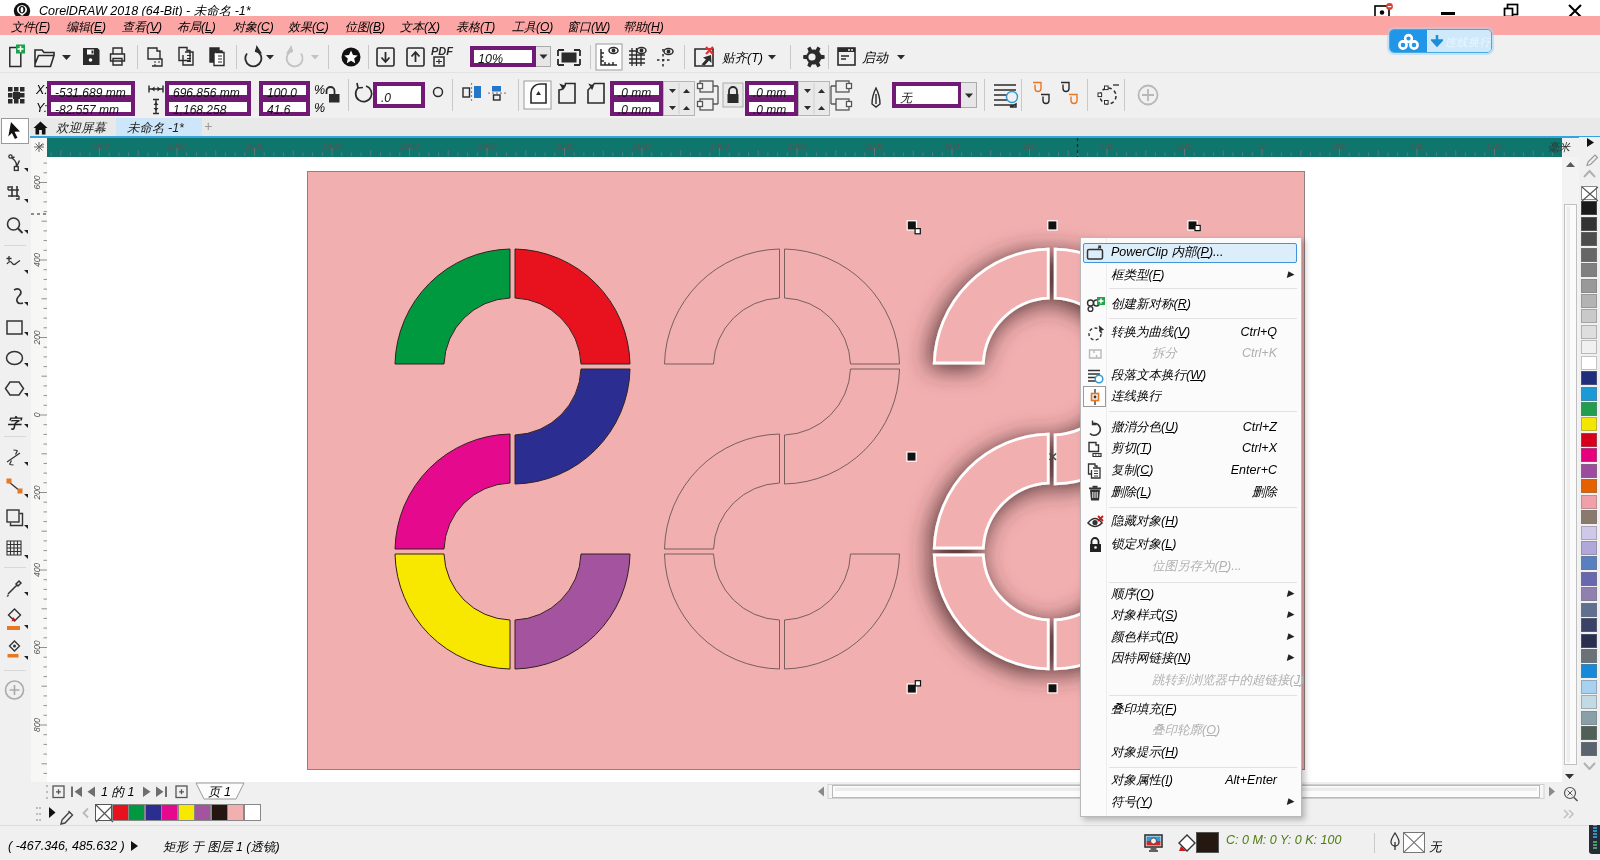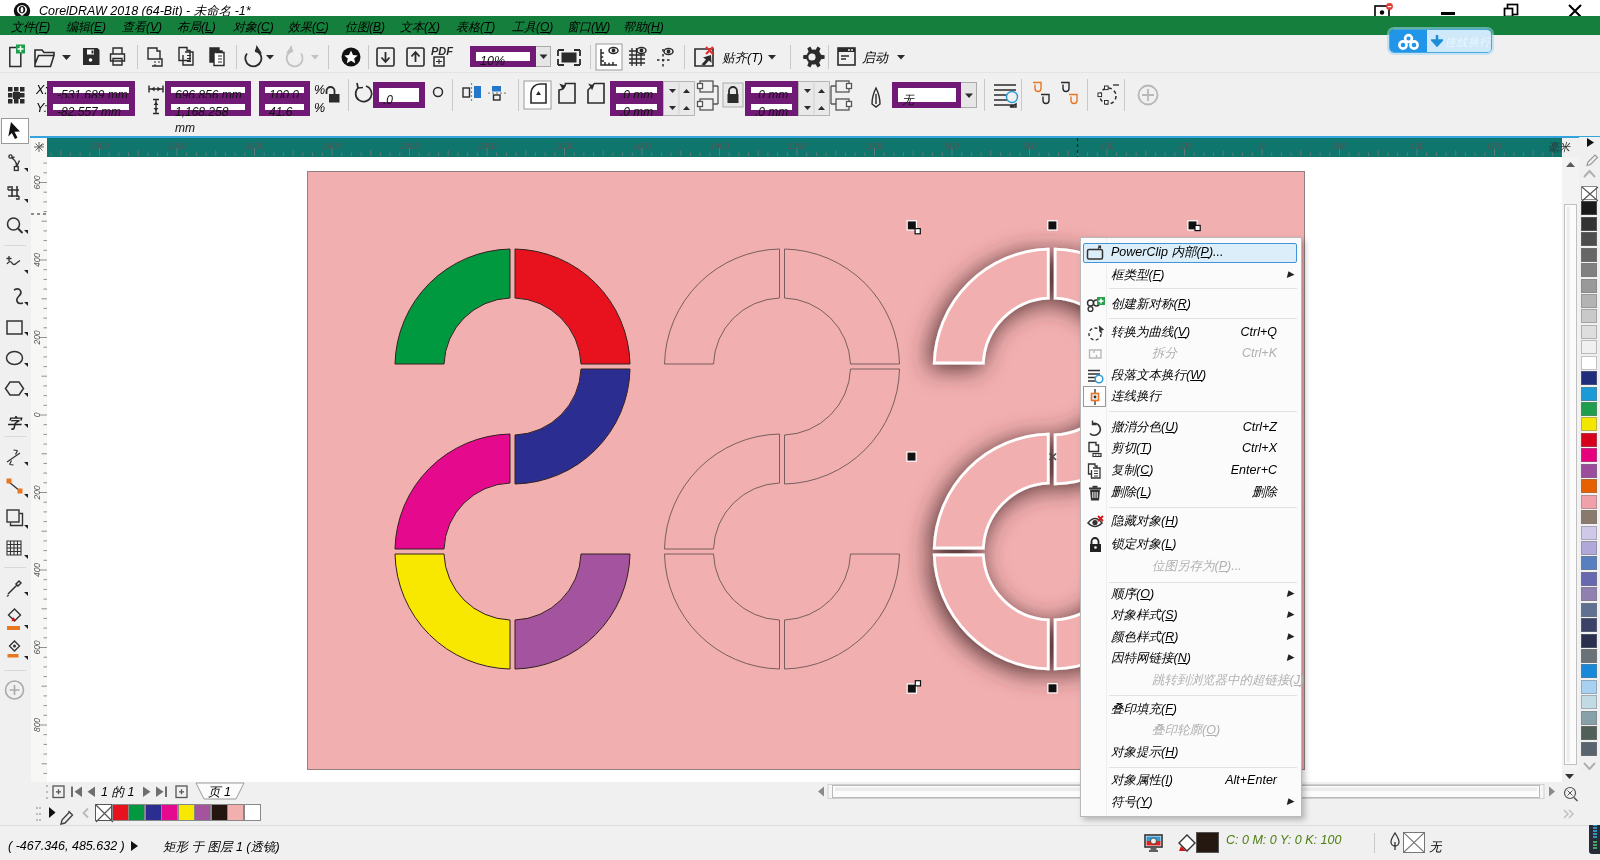--- a/index.html
+++ b/index.html
@@ -2,21 +2,21 @@
 <html><head>
 <meta charset="utf-8">
 <style>
   * { margin:0; padding:0; box-sizing:border-box; }
   html,body { width:1600px; height:860px; overflow:hidden;
     font-family:"Liberation Sans", sans-serif; background:#f0f0f0; }
   .abs { position:absolute; }
   #stage { position:relative; width:1600px; height:860px;font-style:italic; }
   
   #titlebar { left:0; top:0; width:1600px; height:22px; background:#ffffff; }
-  #menubar  { left:0; top:16px; width:1600px; height:19px; background:#15803d;
+  #menubar  { left:0; top:16px; width:1600px; height:19px; background:#fca5a5;
               font-size:12px; color:#000; }
   .mitem { position:absolute; top:2.5px; }
   #toolbar  { left:0; top:41px; width:1600px; height:32px; background:#f0f0f0;
               border-bottom:1px solid #e3e3e3; }
   #propbar  { left:0; top:73px; width:1600px; height:45px; background:#f0f0f0; }
   #tabrow   { left:0; top:118px; width:1600px; height:19px; background:#e9e9e9; }
   #tabline  { left:30px; top:136px; width:1570px; height:2px; background:#35a3dc; }
   #hruler   { left:47px; top:138px; width:1515px; height:19px; background:#0f766e; }
   #vruler   { left:31px; top:157px; width:16px; height:625px; background:#f7f7f6; }
   #rulcorner{ left:31px; top:138px; width:16px; height:19px; background:#f7f7f6; }
@@ -25,21 +25,21 @@
   
   #canvas   { left:47px; top:157px; width:1515px; height:625px; background:#ffffff; }
   
   #vscroll  { left:1562px; top:157px; width:17px; height:625px; background:#f0f0f0; }
   #rpal     { left:1579px; top:137px; width:21px; height:663px; background:#f0f0f0; }
   
   #botrow   { left:0; top:782px; width:1600px; height:19px; background:#f0f0f0; }
   #palrow   { left:0; top:801px; width:1600px; height:24px; background:#f0f0f0; }
   #statusbar{ left:0; top:825px; width:1600px; height:35px; background:#f0f0f0;
               border-top:1px solid #dcdcdc; font-size:12.5px; }
-  .inputbox { position:absolute; background:#fff; border:6px solid #701a75;
+  .inputbox { position:absolute; background:#fff; border:4px solid #701a75;
               font-size:12px; color:#111; padding-left:4px; line-height:16px; }
   
   #ctxmenu { left:1080px; top:237px; width:222px; height:580px;
      background:#fbfbfb; border:1px solid #b9b9b9;
      box-shadow:3px 3px 6px rgba(0,0,0,0.25); font-size:12.5px; color:#000; }
   .mi { position:absolute; left:0; width:220px; height:21px; }
   .mi .t { position:absolute; left:30px; top:0; line-height:21px; white-space:nowrap; }
   .mi .sc { position:absolute; right:24px; top:0; line-height:21px; }
   .mi .sub { position:absolute; right:7px; top:4px; font-size:9px; color:#222; }
   .mi.gray .t, .mi.gray .sc { color:#b0b0b0;margin-left:41px; }
@@ -305,20 +305,29 @@
     <div class="abs" style="left:798px;top:8px;width:32px;height:35px;background:#e9e9e9;border:1px solid #b5b5b5"></div>
     <svg class="abs" style="left:799px;top:9px" width="30" height="33" viewBox="0 0 30 33">
       <path d="M5 7 l3.5 4 l3.5 -4 z M19 11 l3.5 -4 l3.5 4 z M5 24 l3.5 4 l3.5 -4 z M19 28 l3.5 -4 l3.5 4 z" fill="#2b2b2b"></path>
       <path d="M15 1 v31" stroke="#cfcfcf"></path>
     </svg>
     <div class="inputbox" style="left:892px;top:9px;width:70px;height:26px;line-height:24px">无</div>
     <div class="abs" style="left:961px;top:9px;width:16px;height:26px;background:#e6e6e6;border:1px solid #ababab;border-left:none"></div>
     <svg class="abs" style="left:963px;top:19px" width="12" height="8" viewBox="0 0 12 8">
         <path d="M2 1.5 l4 4.5 l4 -4.5 z" fill="#2b2b2b"></path>
       </svg>
+  </div>
+  <div class="abs" id="tabrow">
+    <svg class="abs" style="left:33px;top:3px" width="15" height="14" viewBox="0 0 15 14">
+      <path d="M7.5 0.5 L14.5 7 h-2 v6.5 h-3.6 v-4.5 h-2.8 v4.5 H2.5 V7 h-2 Z" fill="#111"></path>
+    </svg>
+    <div class="abs" style="left:56px;top:2px;font-size:12.5px;color:#222">欢迎屏幕</div>
+    <div class="abs" style="left:116px;top:0;width:86px;height:19px;background:#cde6f9"></div>
+    <div class="abs" style="left:127px;top:2px;font-size:12.5px;color:#222">未命名 -1*</div>
+    <div class="abs" style="left:204px;top:0px;font-size:14px;color:#9a9a9a">+</div>
   </div>
   <div class="abs" id="tabline"></div>
   <div class="abs" id="hruler">
     <svg class="abs" style="left:0;top:0" width="1515" height="19" viewBox="0 0 1515 19">
       <path d="M-5.6 14.5 V18 M4.1 14.5 V18 M13.8 12.5 V18 M23.4 14.5 V18 M33.1 14.5 V18 M42.8 14.5 V18 M52.5 10 V18 M62.2 14.5 V18 M71.9 14.5 V18 M81.6 14.5 V18 M91.2 12.5 V18 M100.9 14.5 V18 M110.6 14.5 V18 M120.3 14.5 V18 M130.0 10 V18 M139.7 14.5 V18 M149.4 14.5 V18 M159.1 14.5 V18 M168.8 12.5 V18 M178.4 14.5 V18 M188.1 14.5 V18 M197.8 14.5 V18 M207.5 10 V18 M217.2 14.5 V18 M226.9 14.5 V18 M236.6 14.5 V18 M246.2 12.5 V18 M255.9 14.5 V18 M265.6 14.5 V18 M275.3 14.5 V18 M285.0 10 V18 M294.7 14.5 V18 M304.4 14.5 V18 M314.1 14.5 V18 M323.8 12.5 V18 M333.4 14.5 V18 M343.1 14.5 V18 M352.8 14.5 V18 M362.5 10 V18 M372.2 14.5 V18 M381.9 14.5 V18 M391.6 14.5 V18 M401.2 12.5 V18 M410.9 14.5 V18 M420.6 14.5 V18 M430.3 14.5 V18 M440.0 10 V18 M449.7 14.5 V18 M459.4 14.5 V18 M469.1 14.5 V18 M478.8 12.5 V18 M488.4 14.5 V18 M498.1 14.5 V18 M507.8 14.5 V18 M517.5 10 V18 M527.2 14.5 V18 M536.9 14.5 V18 M546.6 14.5 V18 M556.2 12.5 V18 M565.9 14.5 V18 M575.6 14.5 V18 M585.3 14.5 V18 M595.0 10 V18 M604.7 14.5 V18 M614.4 14.5 V18 M624.1 14.5 V18 M633.8 12.5 V18 M643.4 14.5 V18 M653.1 14.5 V18 M662.8 14.5 V18 M672.5 10 V18 M682.2 14.5 V18 M691.9 14.5 V18 M701.6 14.5 V18 M711.2 12.5 V18 M720.9 14.5 V18 M730.6 14.5 V18 M740.3 14.5 V18 M750.0 10 V18 M759.7 14.5 V18 M769.4 14.5 V18 M779.1 14.5 V18 M788.8 12.5 V18 M798.4 14.5 V18 M808.1 14.5 V18 M817.8 14.5 V18 M827.5 10 V18 M837.2 14.5 V18 M846.9 14.5 V18 M856.6 14.5 V18 M866.2 12.5 V18 M875.9 14.5 V18 M885.6 14.5 V18 M895.3 14.5 V18 M905.0 10 V18 M914.7 14.5 V18 M924.4 14.5 V18 M934.1 14.5 V18 M943.8 12.5 V18 M953.4 14.5 V18 M963.1 14.5 V18 M972.8 14.5 V18 M982.5 10 V18 M992.2 14.5 V18 M1001.9 14.5 V18 M1011.6 14.5 V18 M1021.2 12.5 V18 M1030.9 14.5 V18 M1040.6 14.5 V18 M1050.3 14.5 V18 M1060.0 10 V18 M1069.7 14.5 V18 M1079.4 14.5 V18 M1089.1 14.5 V18 M1098.8 12.5 V18 M1108.4 14.5 V18 M1118.1 14.5 V18 M1127.8 14.5 V18 M1137.5 10 V18 M1147.2 14.5 V18 M1156.9 14.5 V18 M1166.6 14.5 V18 M1176.2 12.5 V18 M1185.9 14.5 V18 M1195.6 14.5 V18 M1205.3 14.5 V18 M1215.0 10 V18 M1224.7 14.5 V18 M1234.4 14.5 V18 M1244.1 14.5 V18 M1253.8 12.5 V18 M1263.4 14.5 V18 M1273.1 14.5 V18 M1282.8 14.5 V18 M1292.5 10 V18 M1302.2 14.5 V18 M1311.9 14.5 V18 M1321.6 14.5 V18 M1331.2 12.5 V18 M1340.9 14.5 V18 M1350.6 14.5 V18 M1360.3 14.5 V18 M1370.0 10 V18 M1379.7 14.5 V18 M1389.4 14.5 V18 M1399.1 14.5 V18 M1408.8 12.5 V18 M1418.4 14.5 V18 M1428.1 14.5 V18 M1437.8 14.5 V18 M1447.5 10 V18 M1457.2 14.5 V18 M1466.9 14.5 V18 M1476.6 14.5 V18 M1486.2 12.5 V18 M1495.9 14.5 V18 M1505.6 14.5 V18 M1515.3 14.5 V18" stroke="#777" stroke-width="0.8"></path>
       <text x="52.5" y="10.5" font-size="8.5" fill="#555" text-anchor="middle" font-family="Liberation Sans">3000</text>
       <text x="130.0" y="10.5" font-size="8.5" fill="#555" text-anchor="middle" font-family="Liberation Sans">2800</text>
       <text x="207.5" y="10.5" font-size="8.5" fill="#555" text-anchor="middle" font-family="Liberation Sans">2600</text>
       <text x="285.0" y="10.5" font-size="8.5" fill="#555" text-anchor="middle" font-family="Liberation Sans">2400</text>
       <text x="362.5" y="10.5" font-size="8.5" fill="#555" text-anchor="middle" font-family="Liberation Sans">2200</text>

